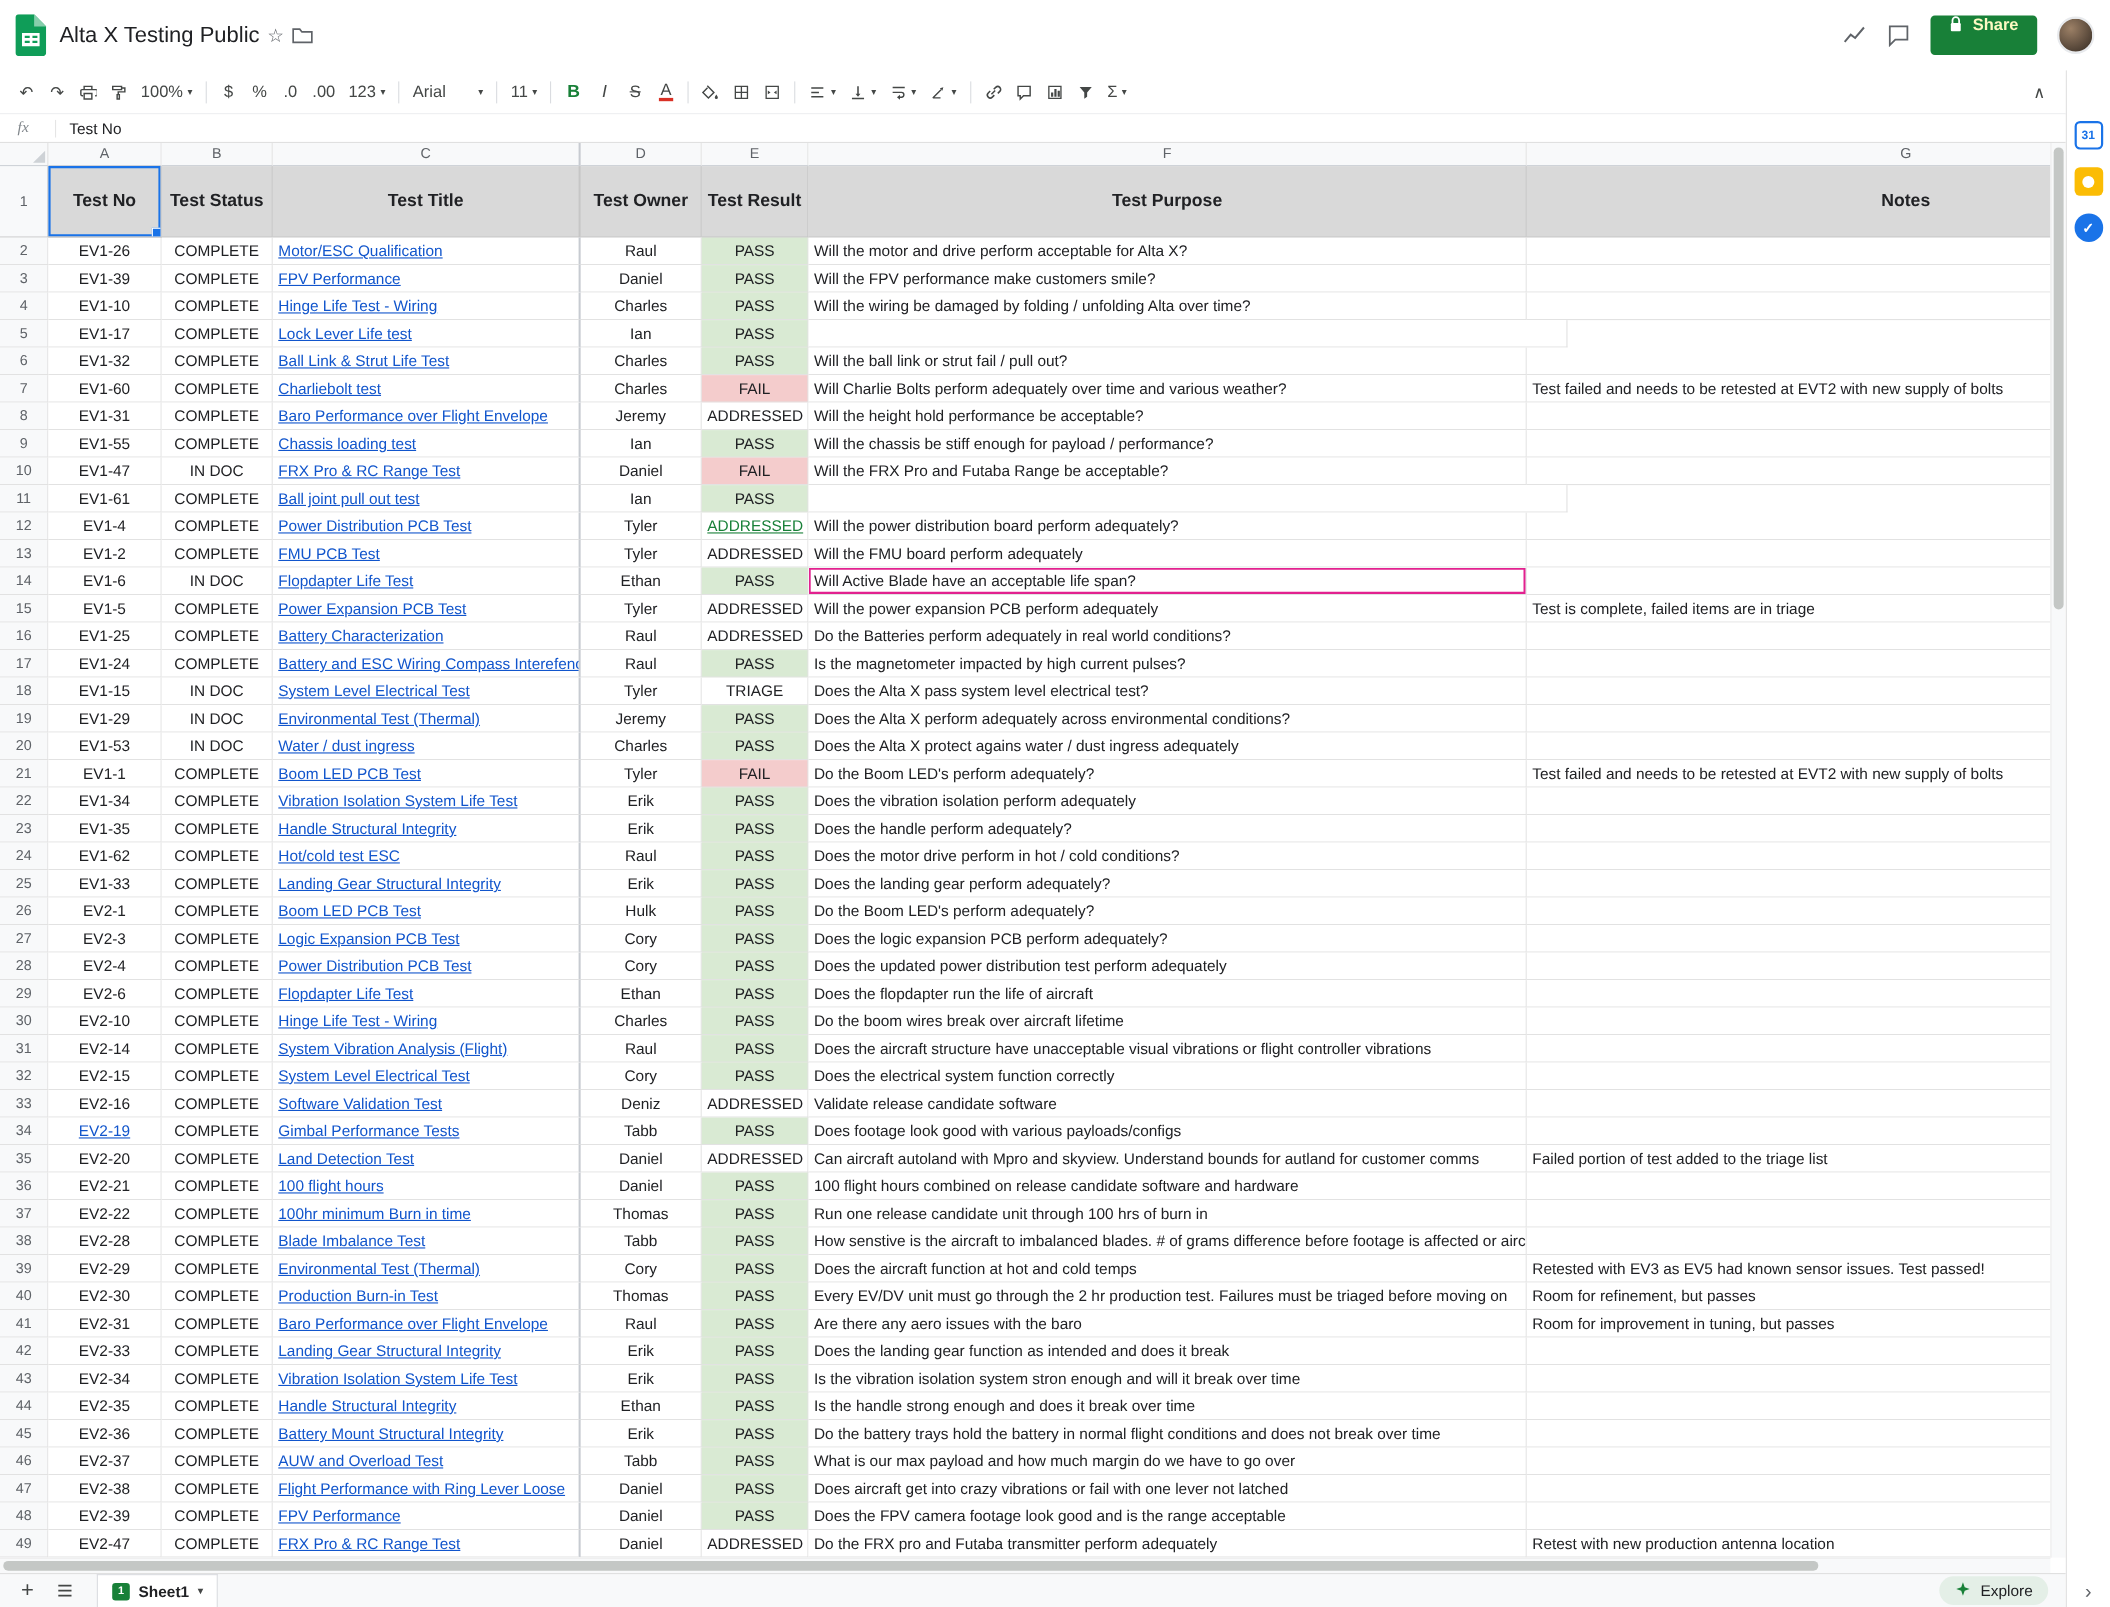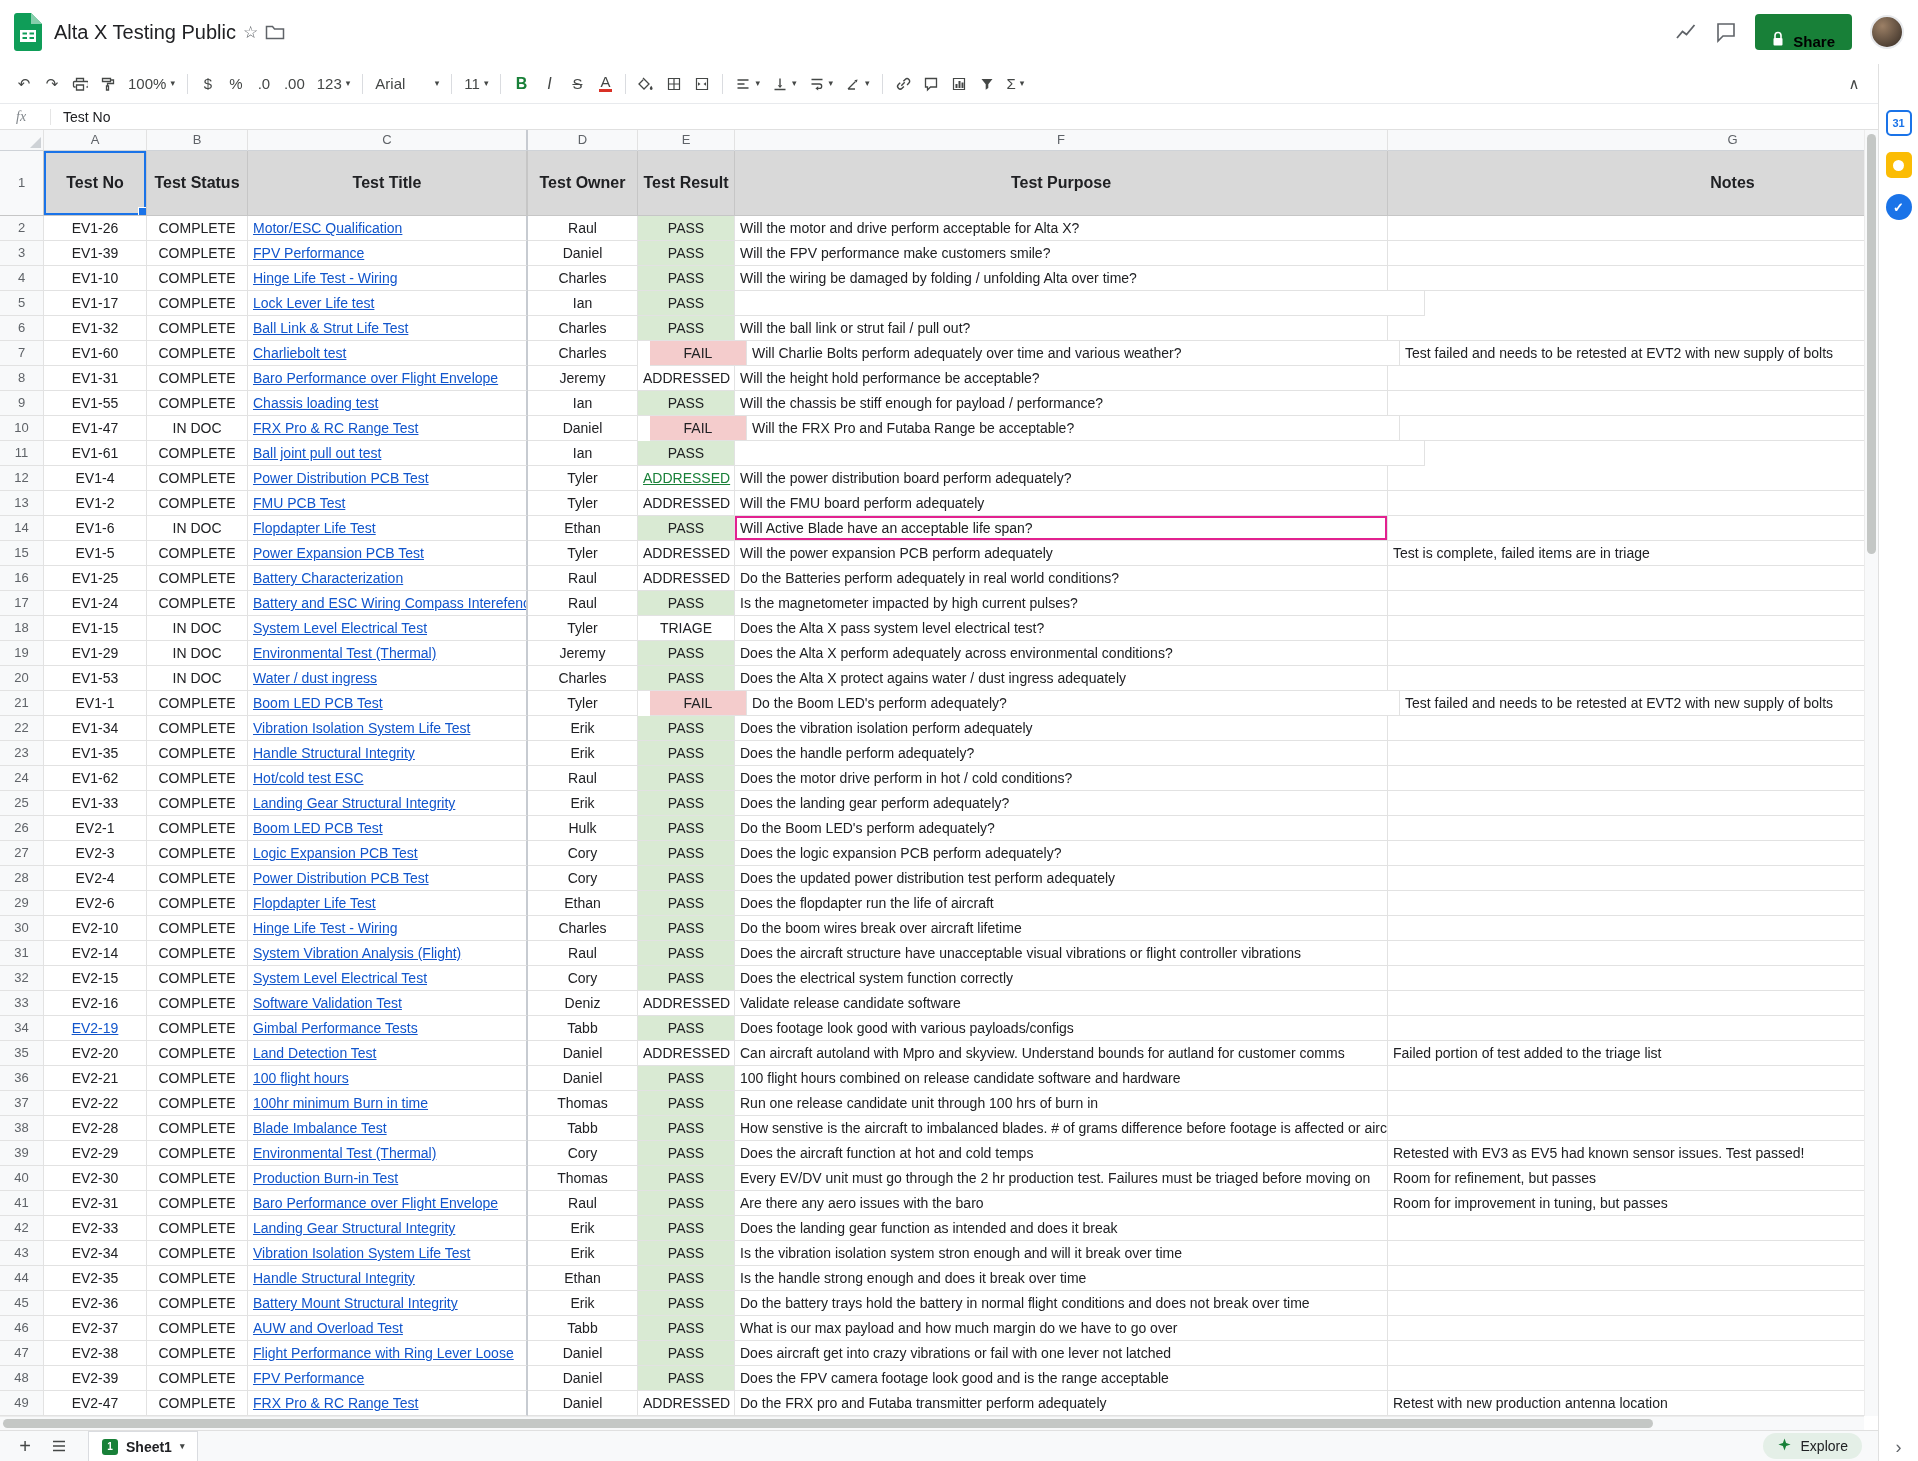--- a/index.html
+++ b/index.html
@@ -17,21 +17,21 @@
   .title-wrap{flex:1 1 auto;min-width:0;display:flex;flex-direction:column;justify-content:center;}
   .title-row{display:flex;align-items:center;gap:7px;height:27px;}
   .doc-title{font-size:20px;color:#202124;white-space:nowrap;}
   .icon-star{color:#5f6368;font-size:17px;cursor:pointer;line-height:1;}
   .icon-folder{display:flex;cursor:pointer;}
   .menubar{display:flex;align-items:center;height:25px;margin-left:-7px;}
   .menu-item{font-size:15px;color:#202124;padding:2px 7px;border-radius:3px;cursor:pointer;white-space:nowrap;}
   .last-edit{font-size:14px;color:#5f6368;text-decoration:underline;margin-left:16px;cursor:pointer;white-space:nowrap;}
   .top-right{display:flex;align-items:center;gap:18px;margin-left:20px;flex:0 0 auto;}
   .top-ic{color:#5f6368;cursor:pointer;display:flex;}
-  .share{display:flex;align-items:flex-end;gap:9px;background:var(--c-accent_green,#188038);color:#000000;
+  .share{display:flex;align-items:flex-start;gap:9px;background:var(--c-accent_green,#188038);color:#fef9c3;
     border:none;border-radius:4px;height:36px;padding:0 17px;font-size:15px;font-weight:bold;
     font-family:inherit;cursor:pointer;}
   .avatar{width:34px;height:34px;border-radius:50%;flex:0 0 auto;cursor:pointer;
     background:radial-gradient(circle at 35% 30%, #9c8066, #4d3f33 75%);border:2px solid #e8eaed;}
 
   
   .toolbar{position:absolute;top:64px;left:0;right:40px;height:40px;display:flex;align-items:center;
     padding:0 10px;background:#fff;border-bottom:1px solid #e8eaed;}
   .tbi{display:flex;align-items:center;justify-content:center;min-width:26px;height:28px;padding:0 5px;
     margin:0 1px;color:#444746;font-size:15px;border-radius:3px;cursor:pointer;gap:4px;white-space:nowrap;}
@@ -74,21 +74,21 @@
     border-left:11px solid transparent;border-bottom:11px solid #ced2d6;}
 
   .hrow .cell{height:65px;line-height:64px;background:var(--c-header_fill,#d9d9d9);font-weight:bold;
     font-size:16px;text-align:center;border-right-color:#c6c6c6;border-bottom-color:#c6c6c6;}
   .hrow .rn{background:#f8f9fa;font-weight:normal;font-size:13px;}
   .sel-a1{position:relative;box-shadow:inset 0 0 0 2px var(--c-selection_blue,#1a73e8);}
   .sel-a1::after{content:"";position:absolute;right:-1px;bottom:-1px;width:7px;height:7px;
     background:var(--c-selection_blue,#1a73e8);border:1px solid #fff;}
 
   .res-pass{background:var(--c-pass_bg,#d9ead3);}
-  .res-fail{background:var(--c-fail_bg,#f4cccc);margin-left:12px;}
+  .res-fail{background:var(--c-fail_bg,#f4cccc);}
   .link{color:var(--c-link_blue,#1155cc);text-decoration:underline;cursor:pointer;}
   .glink{color:var(--c-link_green,#188038);text-decoration:underline;cursor:pointer;}
   .collab{box-shadow:inset 0 0 0 2px var(--c-collaborator_pink,#e2218f);}
 
   
   .vscroll{position:absolute;top:130px;left:1864px;width:14px;height:1286px;background:#f8f9fa;border-left:1px solid #ececec;}
   .vthumb{position:absolute;top:4px;left:2px;width:9px;height:420px;background:#c4c7c5;border-radius:6px;}
   .hscroll{position:absolute;top:1416px;left:0;width:1864px;height:14px;background:#f8f9fa;border-top:1px solid #ececec;}
   .hthumb{position:absolute;top:2px;left:3px;width:1650px;height:9px;background:#c4c7c5;border-radius:6px;}
 

